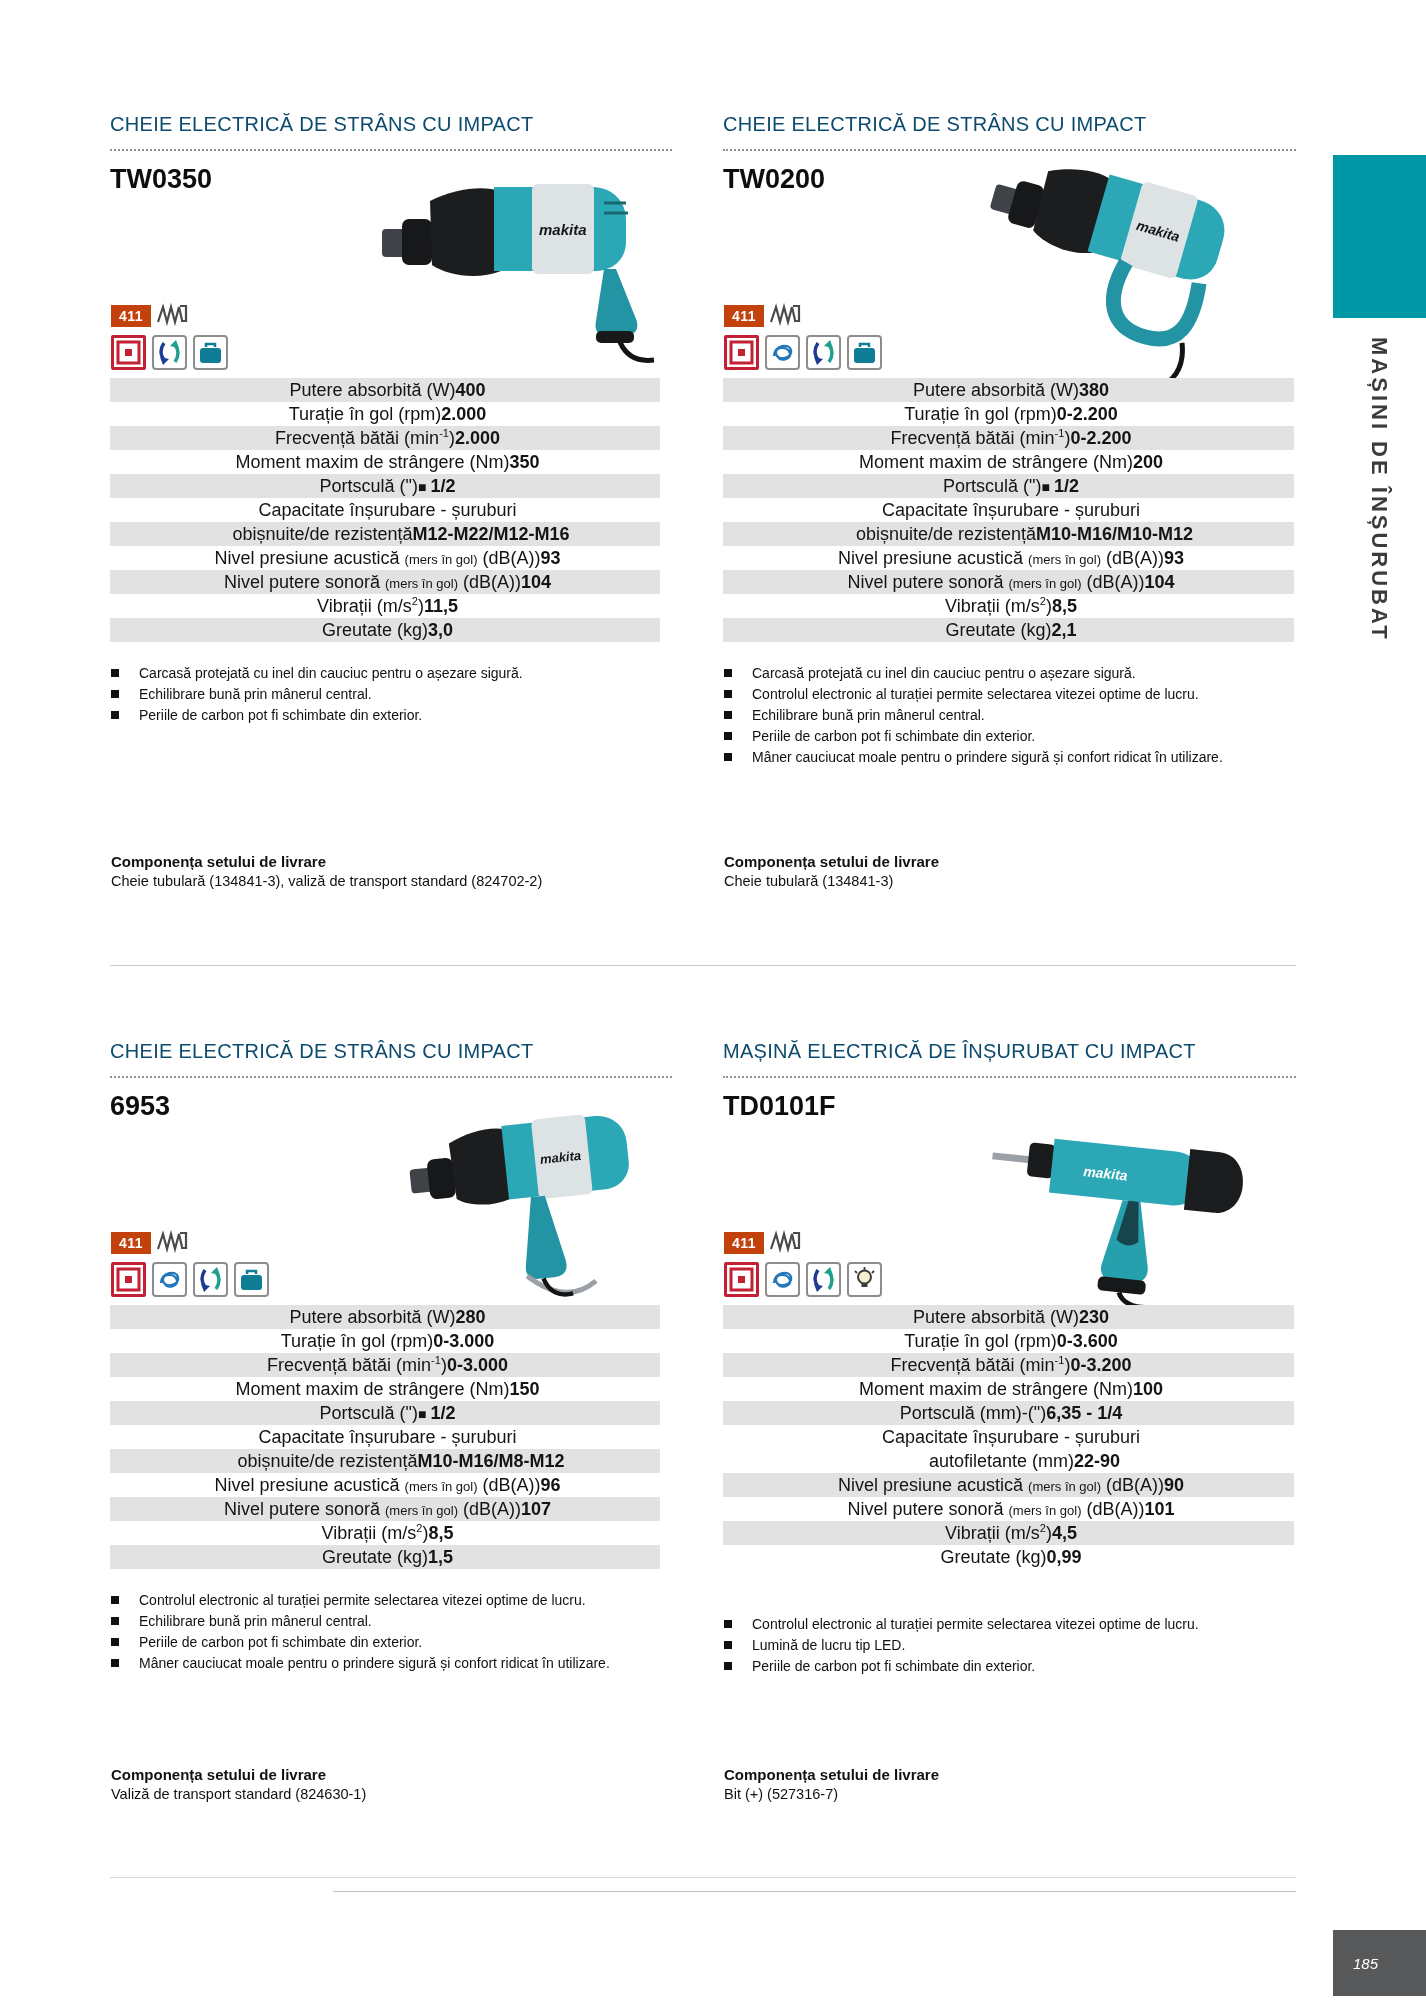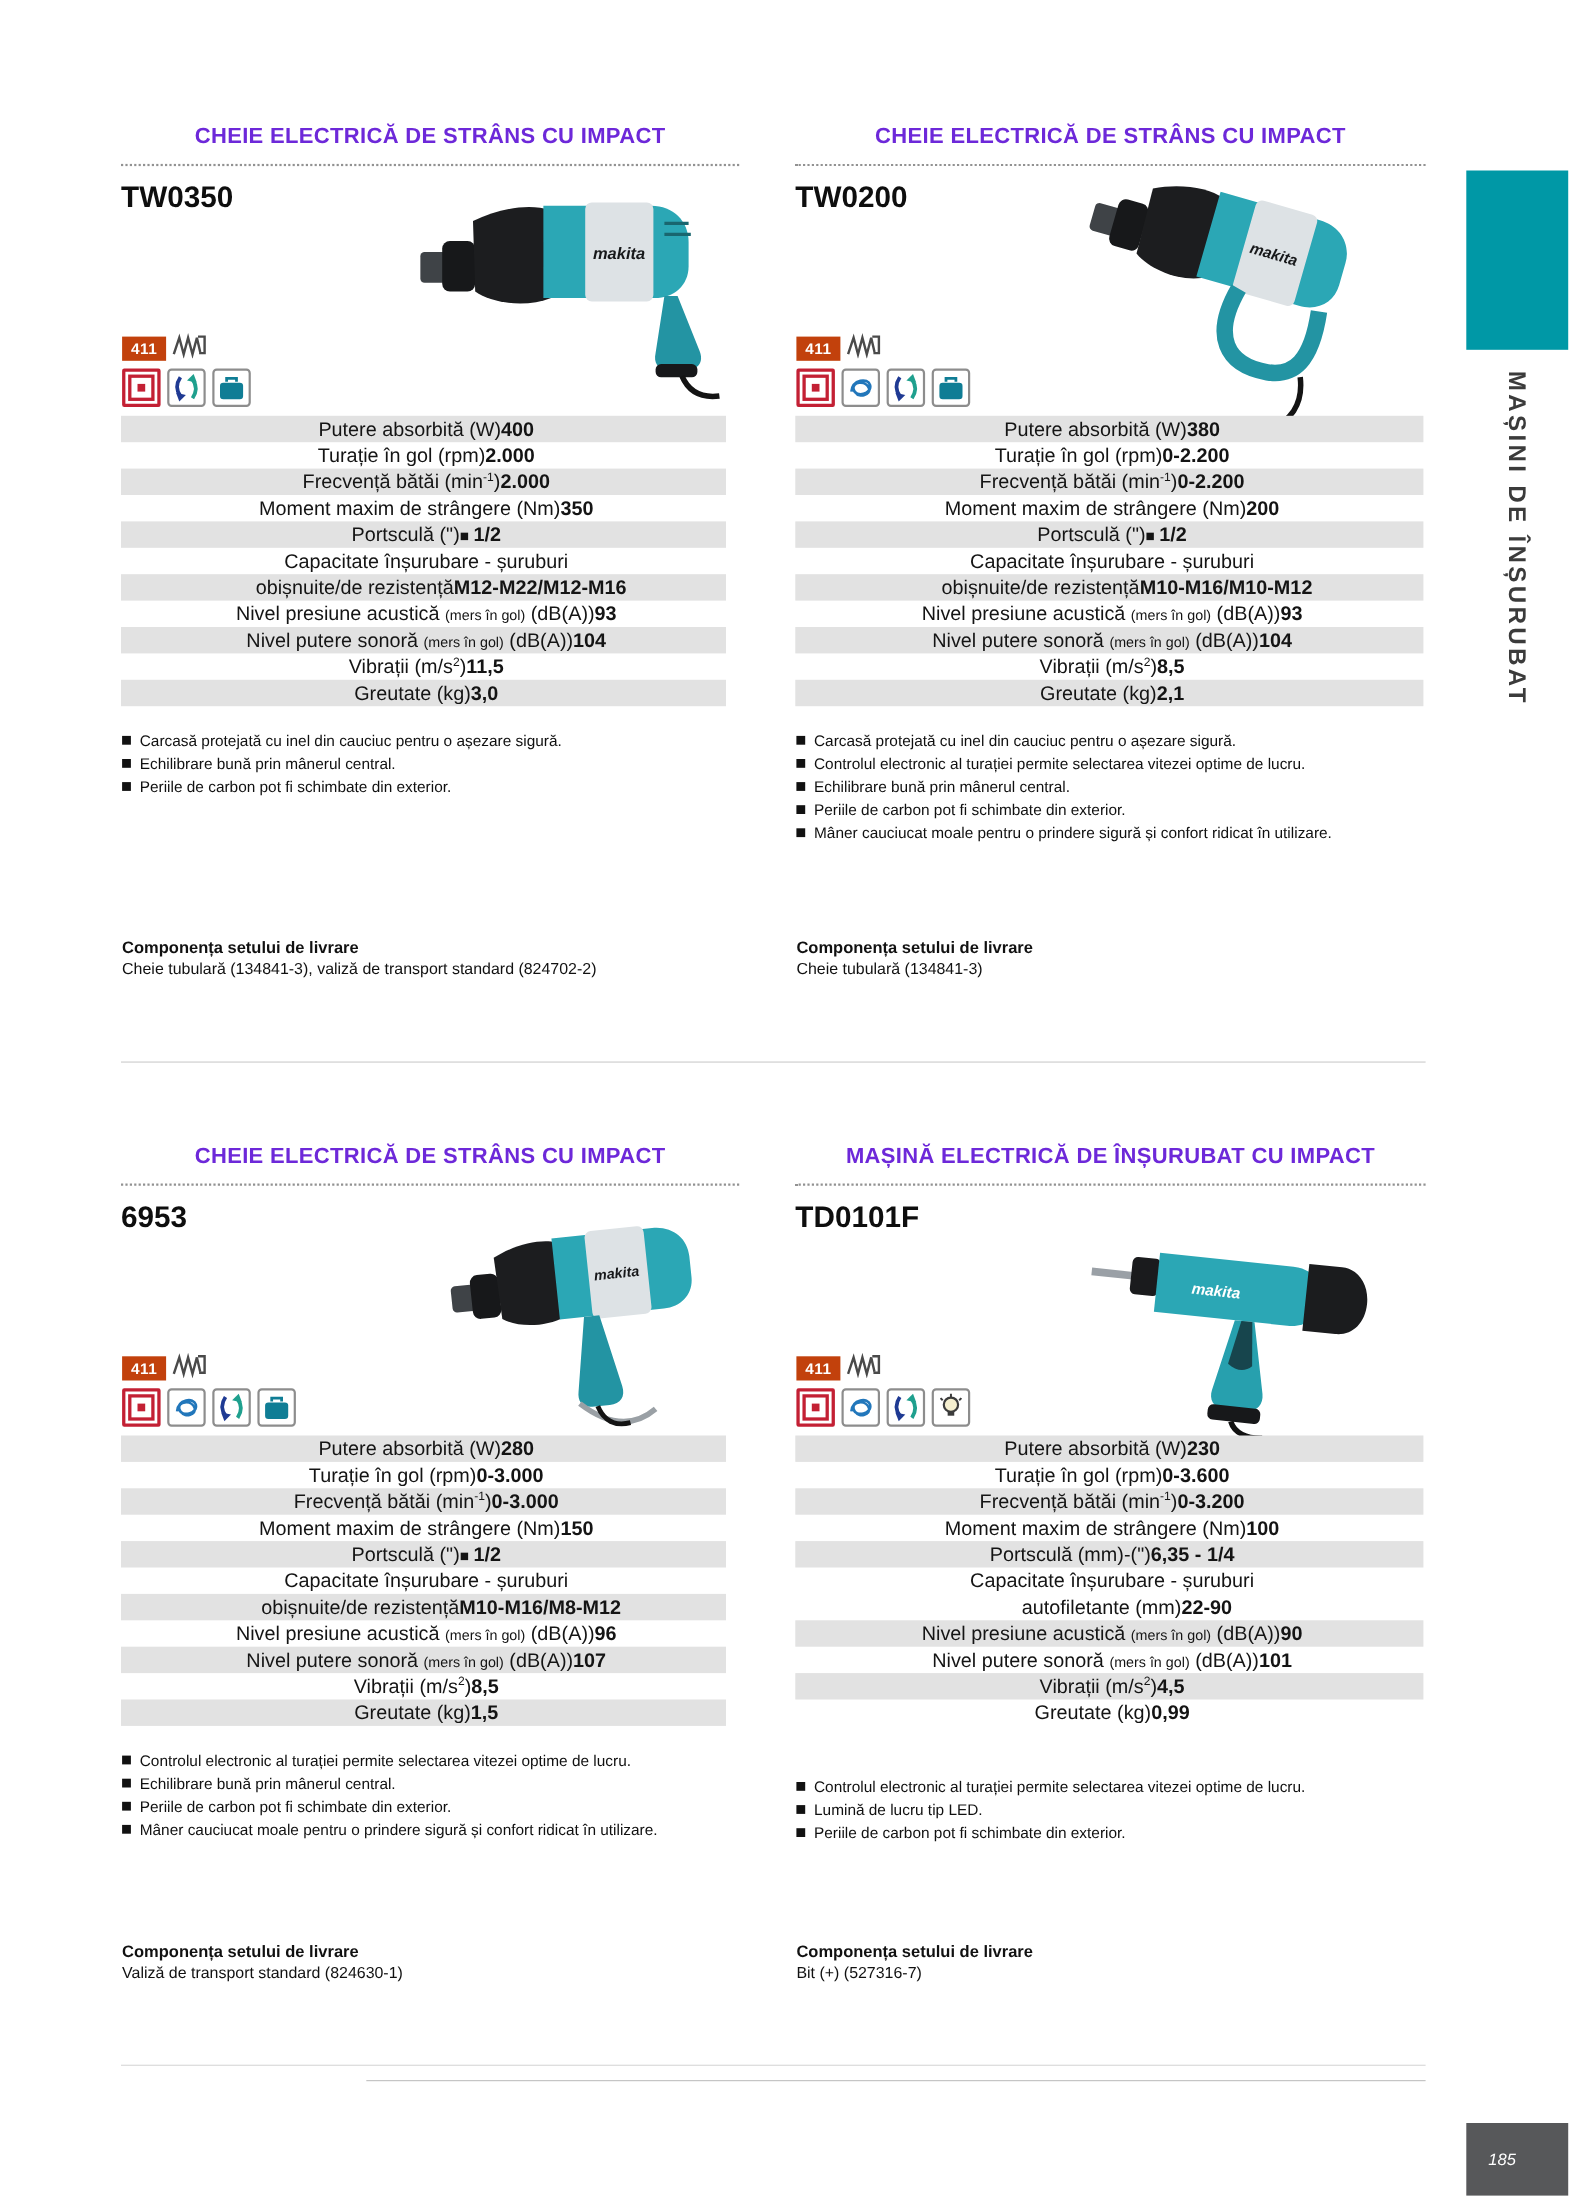--- a/index.html
+++ b/index.html
@@ -6,22 +6,22 @@
   .page{position:relative;width:1426px;height:2000px;background:#fff;overflow:hidden;
         font-family:"Liberation Sans", sans-serif;color:#111;}
 
   
   .cell{position:absolute;}
   #cell-0{left:110px;top:113px;width:562px;height:855px;}
   #cell-1{left:723px;top:113px;width:573px;height:855px;}
   #cell-2{left:110px;top:1040px;width:562px;height:855px;}
   #cell-3{left:723px;top:1040px;width:573px;height:855px;}
 
-  .cat-title{font-size:20px;font-weight:700;letter-spacing:.3px;color:#6d28d9;
-             padding-bottom:13px;border-bottom:2px dotted #929292;white-space:nowrap;text-align:center;}
+  .cat-title{font-size:20px;font-weight:400;letter-spacing:.3px;color:#0c4a6e;
+             padding-bottom:13px;border-bottom:2px dotted #929292;white-space:nowrap;}
   .model{margin-top:13px;font-size:27px;font-weight:bold;color:#0e0e0e;}
 
   .tool-image{position:absolute;}
   #cell-0 .tool-image{left:272px;top:24px;width:300px;height:228px;}
   #cell-1 .tool-image{left:258px;top:22px;width:308px;height:255px;}
   #cell-2 .tool-image{left:296px;top:38px;width:272px;height:232px;}
   #cell-3 .tool-image{left:268px;top:28px;width:300px;height:238px;}
 
   .badge-row{position:absolute;top:189px;left:1px;display:flex;align-items:center;gap:5px;}
   .badge{background:#c2410c;color:#fff;font-weight:bold;font-size:14px;line-height:20px;
@@ -38,21 +38,21 @@
             font-size:18px;padding:0 7px 0 12px;color:#141414;}
   .spec-row.gray{background:#e2e2e2;}
   .spec-row.indent .spec-label{padding-left:27px;}
   .spec-label{white-space:nowrap;}
   .spec-label sup{font-size:11px;}
   .spec-label .small{font-size:13px;}
   .spec-value{white-space:nowrap;font-weight:bold;}
   .spec-value .valsq{font-size:14px;margin-right:4px;}
 
   .features{position:absolute;left:1px;right:0;}
-  .feature{display:flex;gap:8px;font-size:14px;line-height:19px;color:#101010;margin-bottom:2px;}
+  .feature{display:flex;gap:20px;font-size:14px;line-height:19px;color:#101010;margin-bottom:2px;}
   .feature .fb{flex:none;width:8px;height:8px;background:#111;margin-top:5px;}
 
   .delivery{position:absolute;left:1px;right:0;}
   .r1 .delivery{top:740px;}
   .r2 .delivery{top:726px;}
   .delivery .dh{font-size:15px;font-weight:bold;margin:0 0 3px 0;}
   .delivery .dt{font-size:14.5px;margin:0;}
 
   
   .divider-mid{position:absolute;left:110px;width:1186px;top:965px;border-top:1px solid #cscsc;border-top:1px solid #cbcbcb;}

